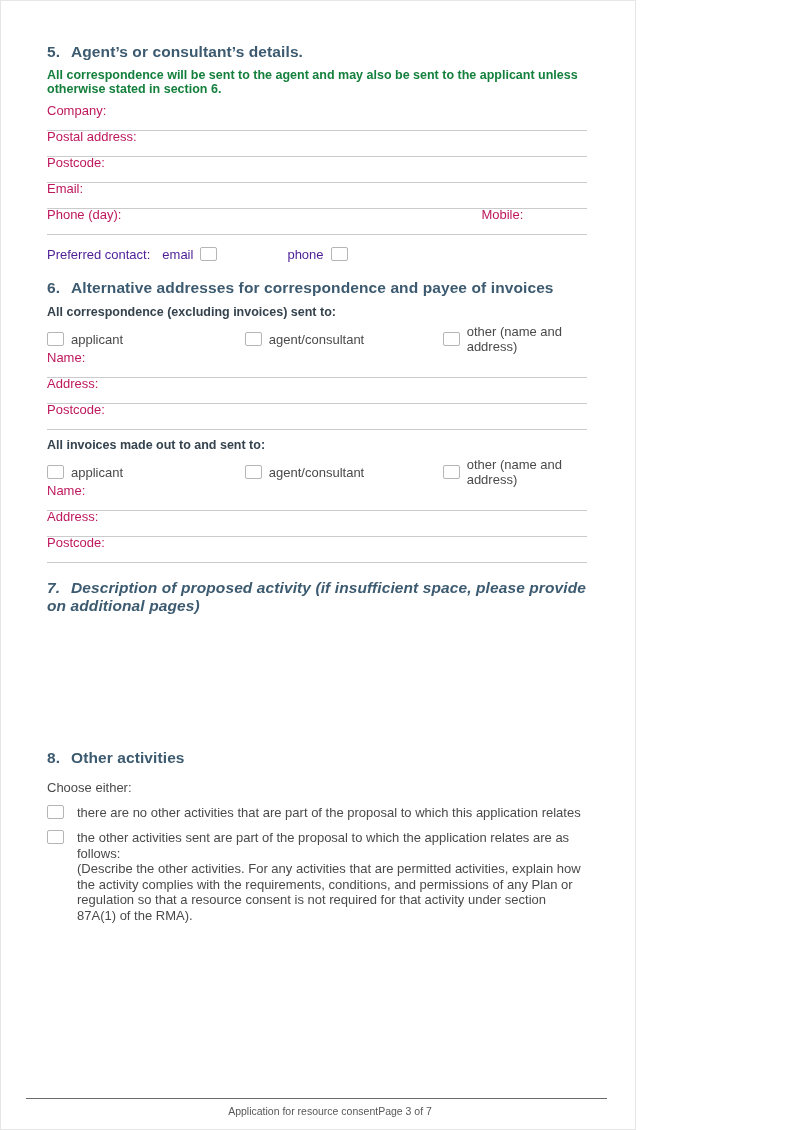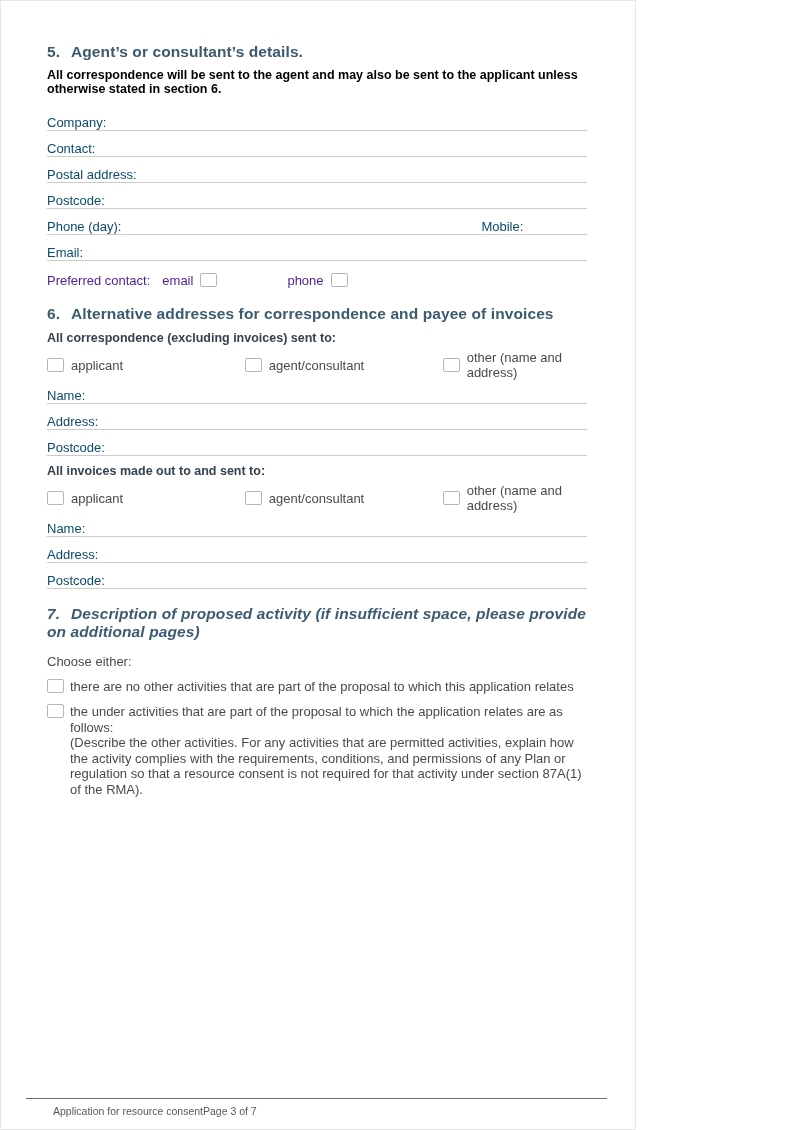--- a/index.html
+++ b/index.html
@@ -7,27 +7,27 @@
   .page {
     width:636px; height:1130px; position:relative; background:#fff;
     border:1px solid #e6e6e6; overflow:hidden;
     font-family:"Liberation Sans", sans-serif;
   }
   .content { position:absolute; left:46px; right:48px; top:42px; }
 
   .sec-head { font-size:15.5px; font-weight:bold; color:#3c5a70; letter-spacing:.1px; }
   .sec-num { display:inline-block; width:24px; }
 
-  .note { font-size:12.5px; font-weight:bold; color:#000000; margin-top:7px; }
+  .note { font-size:12.5px; font-weight:bold; color:#15803d; margin-top:7px; }
 
   .fields { margin-top:9px; }
   .frow {
     height:26px; border-bottom:1px solid #cbcbcb;
-    display:flex; align-items:flex-end; padding-bottom:0;
-    font-size:13px; color:#0c4a6e;justify-content:flex-end;
+    display:flex; align-items:flex-end; padding-bottom:12px;
+    font-size:13px; color:#be185d;justify-content:flex-end;
   }
   .flabel { white-space:nowrap; }
   .fill { flex:1; align-self:stretch; cursor:text; }
   .fill-fixed { flex:0 0 auto; width:360px; align-self:stretch; cursor:text; }
 
   .cb {
     display:inline-block; width:17px; height:14px; flex:0 0 auto;
     border:1px solid #b5b5b5; border-radius:2px; background:#fff; cursor:pointer;
   }
 
@@ -44,70 +44,66 @@
   .opt { display:flex; align-items:center; gap:7px; }
   .optw { width:191px; }
 
   .fields-tight { margin-top:5px; }
 
   .sec7-head { margin-top:16px;font-style:italic; }
   .sec8-head { margin-top:134px; }
 
   .choose { margin-top:13px; font-size:13px; color:#4a4a4a; }
 
-  .s8opt { display:flex; align-items:flex-start; gap:6px; font-size:13px; color:#4a4a4a; }
+  .s8opt { display:flex; align-items:flex-start; gap:13px; font-size:13px; color:#4a4a4a; }
   .s8opt1 { margin-top:10px; }
   .s8opt2 { margin-top:10px; }
   .s8opt .cb { margin-top:0; }
   .s8block { max-width:642px; line-height:15.5px; }
   .s8note { color:#4a4a4a; }
 
   .footer-line { position:absolute; left:25px; right:28px; top:1097px; border-top:1px solid #6b6b6b; }
   .footer-text {
     position:absolute; left:52px; right:28px; top:1104px;
-    display:flex; justify-content:flex-start;
+    display:flex; justify-content:center;
     font-size:10.5px; color:#585858;
   }
 </style>
 </head>
 <body>
 
 <div class="page">
   <div class="content">
 
     <div class="sec-head">
       <span class="sec-num">5.</span><span>Agent’s or consultant’s details.</span>
     </div>
     <p class="note">All correspondence will be sent to the agent and may also be sent to the applicant unless otherwise stated in section 6.</p>
 
     <div class="fields">
       <div class="frow">
         <span class="flabel">Company:</span>
         <span class="fill"></span>
       </div>
       <div class="frow">
-        <span class="flabel">Contact:</span>
-        <span class="fill"></span>
-      </div>
-      <div class="frow">
         <span class="flabel">Postal address:</span>
         <span class="fill"></span>
       </div>
       <div class="frow">
         <span class="flabel">Postcode:</span>
+        <span class="fill"></span>
+      </div>
+      <div class="frow">
+        <span class="flabel">Email:</span>
         <span class="fill"></span>
       </div>
       <div class="frow">
         <span class="flabel">Phone (day):</span>
         <span class="fill-fixed"></span>
         <span class="flabel">Mobile:</span>
-        <span class="fill"></span>
-      </div>
-      <div class="frow">
-        <span class="flabel">Email:</span>
         <span class="fill"></span>
       </div>
     </div>
 
     <div class="pcrow">
       <span>Preferred contact:</span>
       <span class="pc-email">email</span>
       <span class="cb pc-box1"></span>
       <span class="pc-phone">phone</span>
       <span class="cb pc-box2"></span>
@@ -178,32 +174,35 @@
       <div class="frow">
         <span class="flabel">Postcode:</span>
         <span class="fill"></span>
       </div>
     </div>
 
     <div class="sec-head sec7-head">
       <span class="sec-num">7.</span><span>Description of proposed activity (if insufficient space, please provide on additional pages)</span>
     </div>
 
+    <div class="sec-head sec8-head">
+      <span class="sec-num">8.</span><span>Other activities</span>
+    </div>
 
     <p class="choose">Choose either:</p>
 
     <div class="s8opt s8opt1">
       <span class="cb"></span>
       <span>there are no other activities that are part of the proposal to which this application relates</span>
     </div>
 
     <div class="s8opt s8opt2">
       <span class="cb"></span>
       <div class="s8block">
-        <div>the under activities that are part of the proposal to which the application relates are as follows:</div>
+        <div>the other activities sent are part of the proposal to which the application relates are as follows:</div>
         <div class="s8note">(Describe the other activities. For any activities that are permitted activities, explain how the activity complies with the requirements, conditions, and permissions of any Plan or regulation so that a resource consent is not required for that activity under section 87A(1) of the RMA).</div>
       </div>
     </div>
 
   </div>
 
   <div class="footer-line"></div>
   <div class="footer-text">
     <span>Application for resource consent</span>
     <span>Page 3 of 7</span>

